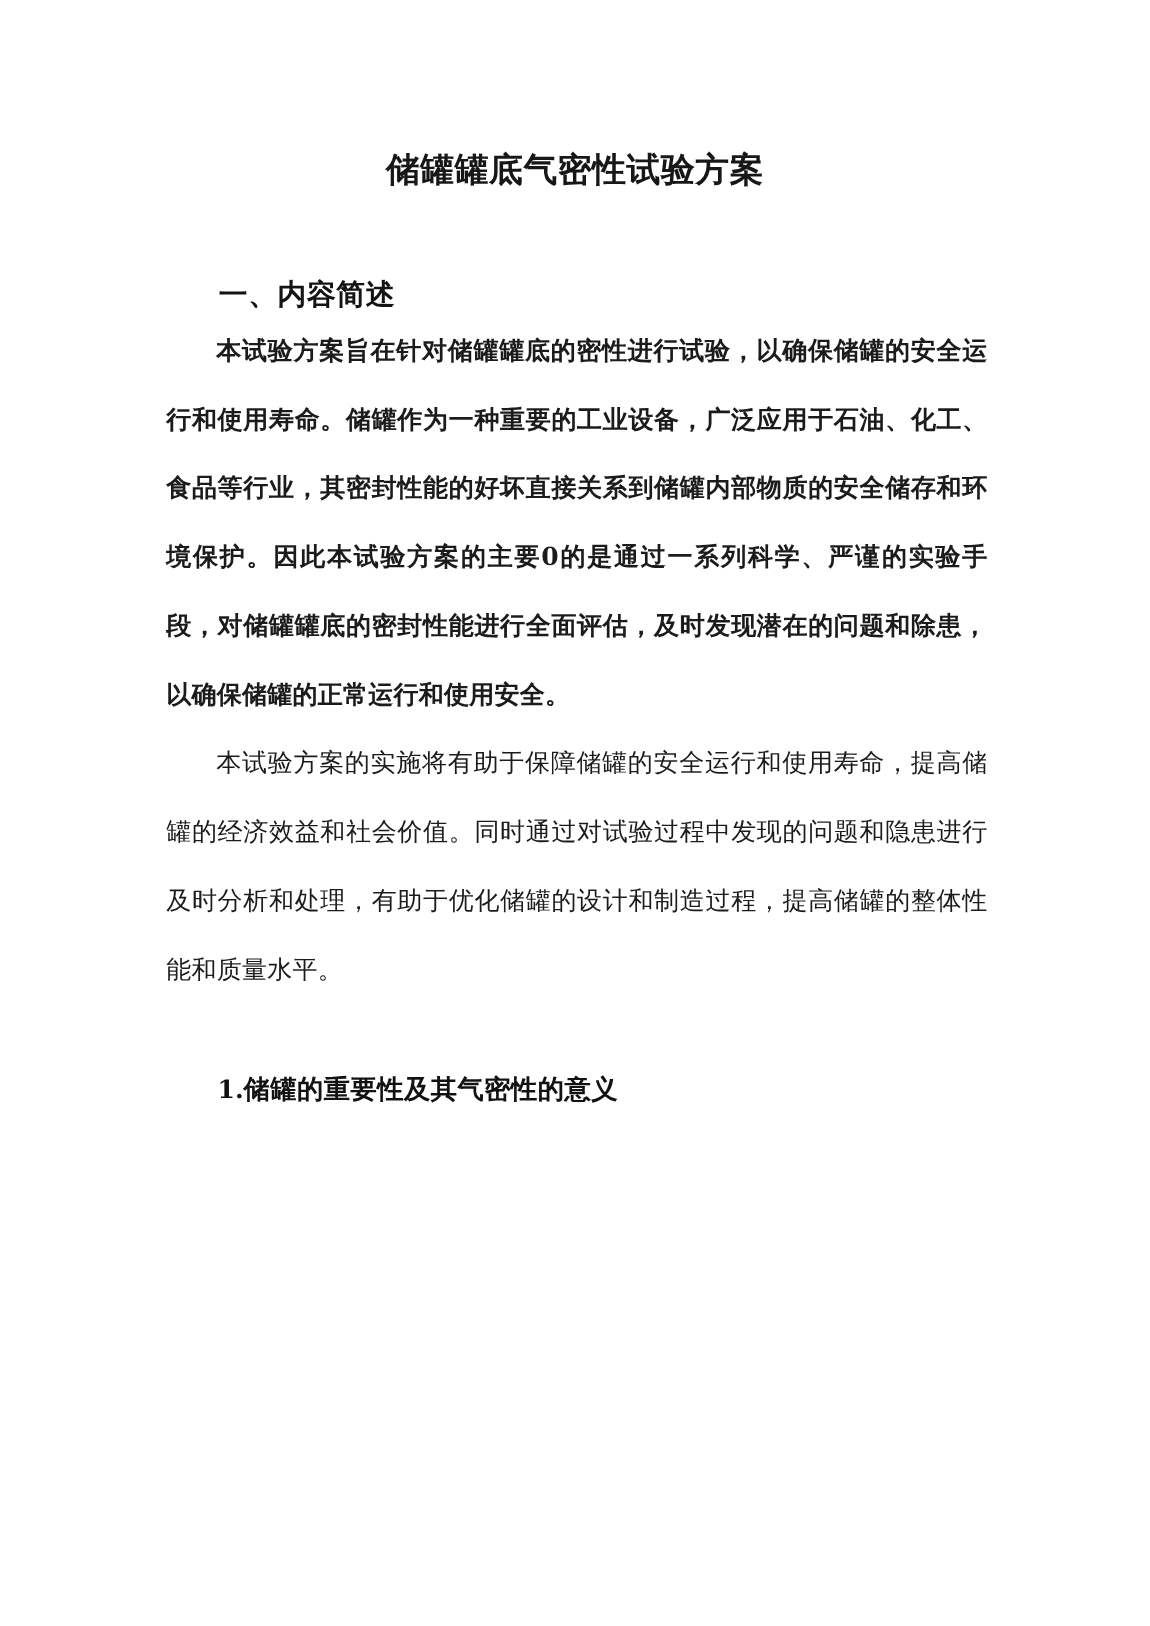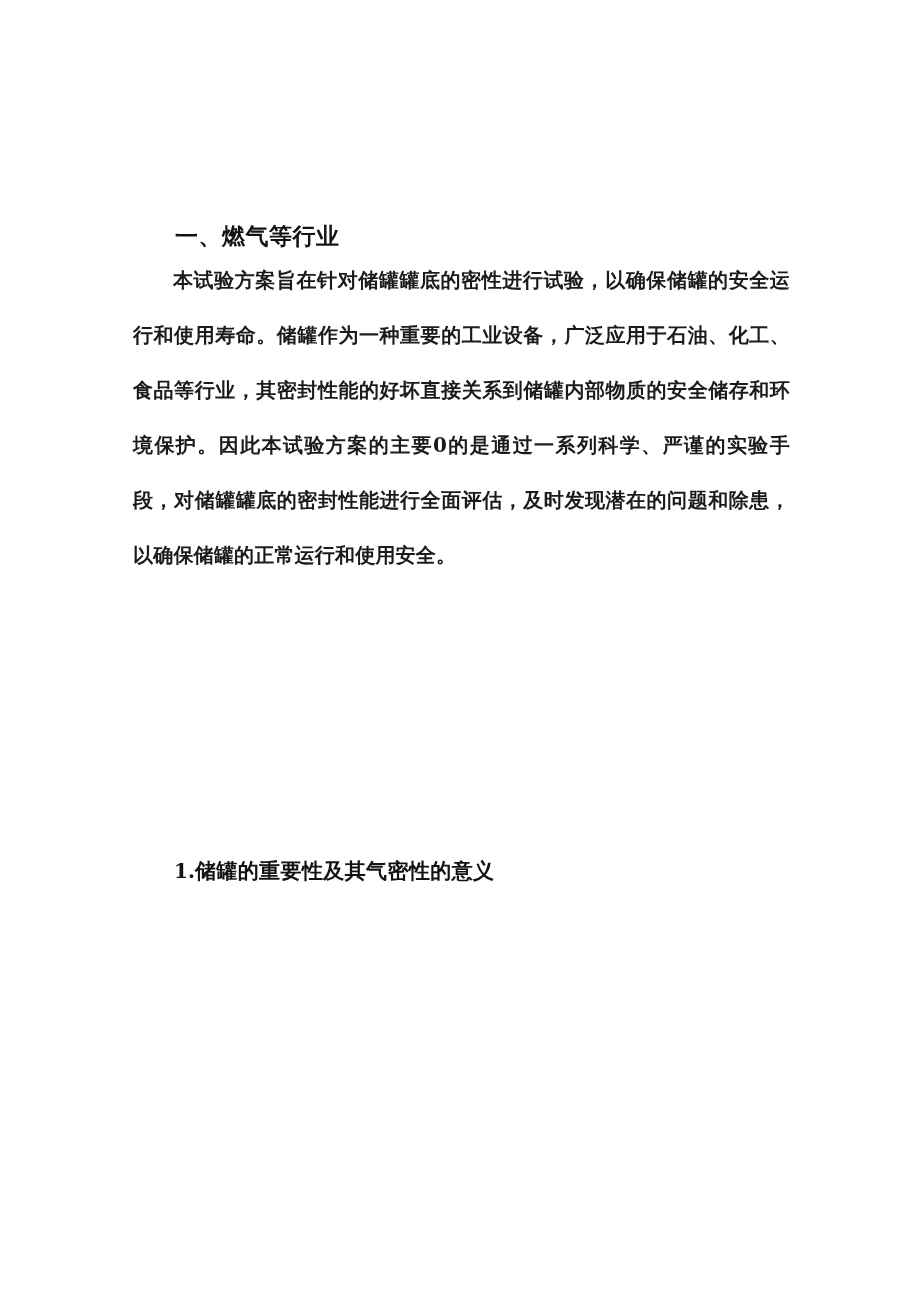--- a/index.html
+++ b/index.html
@@ -101,26 +101,30 @@
     font-weight: 600;
     font-size: 21px;
     letter-spacing: 0.4px;
   }
 </style>
 </head>
 <body>
 
 <div class="page">
 
+  <h1 class="doc-title">储罐罐底气密性试验方案</h1>
 
-  <h2 class="section-heading">一、燃气等行业</h2>
+  <h2 class="section-heading">一、内容简述</h2>
 
   <div class="body-block" id="para-intro-1">
     <p>本试验方案旨在针对储罐罐底的密性进行试验，以确保储罐的安全运行和使用寿命。储罐作为一种重要的工业设备，广泛应用于石油、化工、食品等行业，其密封性能的好坏直接关系到储罐内部物质的安全储存和环境保护。因此本试验方案的主要0的是通过一系列科学、严谨的实验手段，对储罐罐底的密封性能进行全面评估，及时发现潜在的问题和除患，以确保储罐的正常运行和使用安全。</p>
   </div>
 
+  <div class="body-block" id="para-intro-2">
+    <p>本试验方案的实施将有助于保障储罐的安全运行和使用寿命，提高储罐的经济效益和社会价值。同时通过对试验过程中发现的问题和隐患进行及时分析和处理，有助于优化储罐的设计和制造过程，提高储罐的整体性能和质量水平。</p>
+  </div>
 
   <h3 class="sub-heading">
     <span class="num">1</span><span class="num">.</span><span class="sub-title-text">储罐的重要性及其气密性的意义</span>
   </h3>
 
 
 </div>
 
 </body></html>

